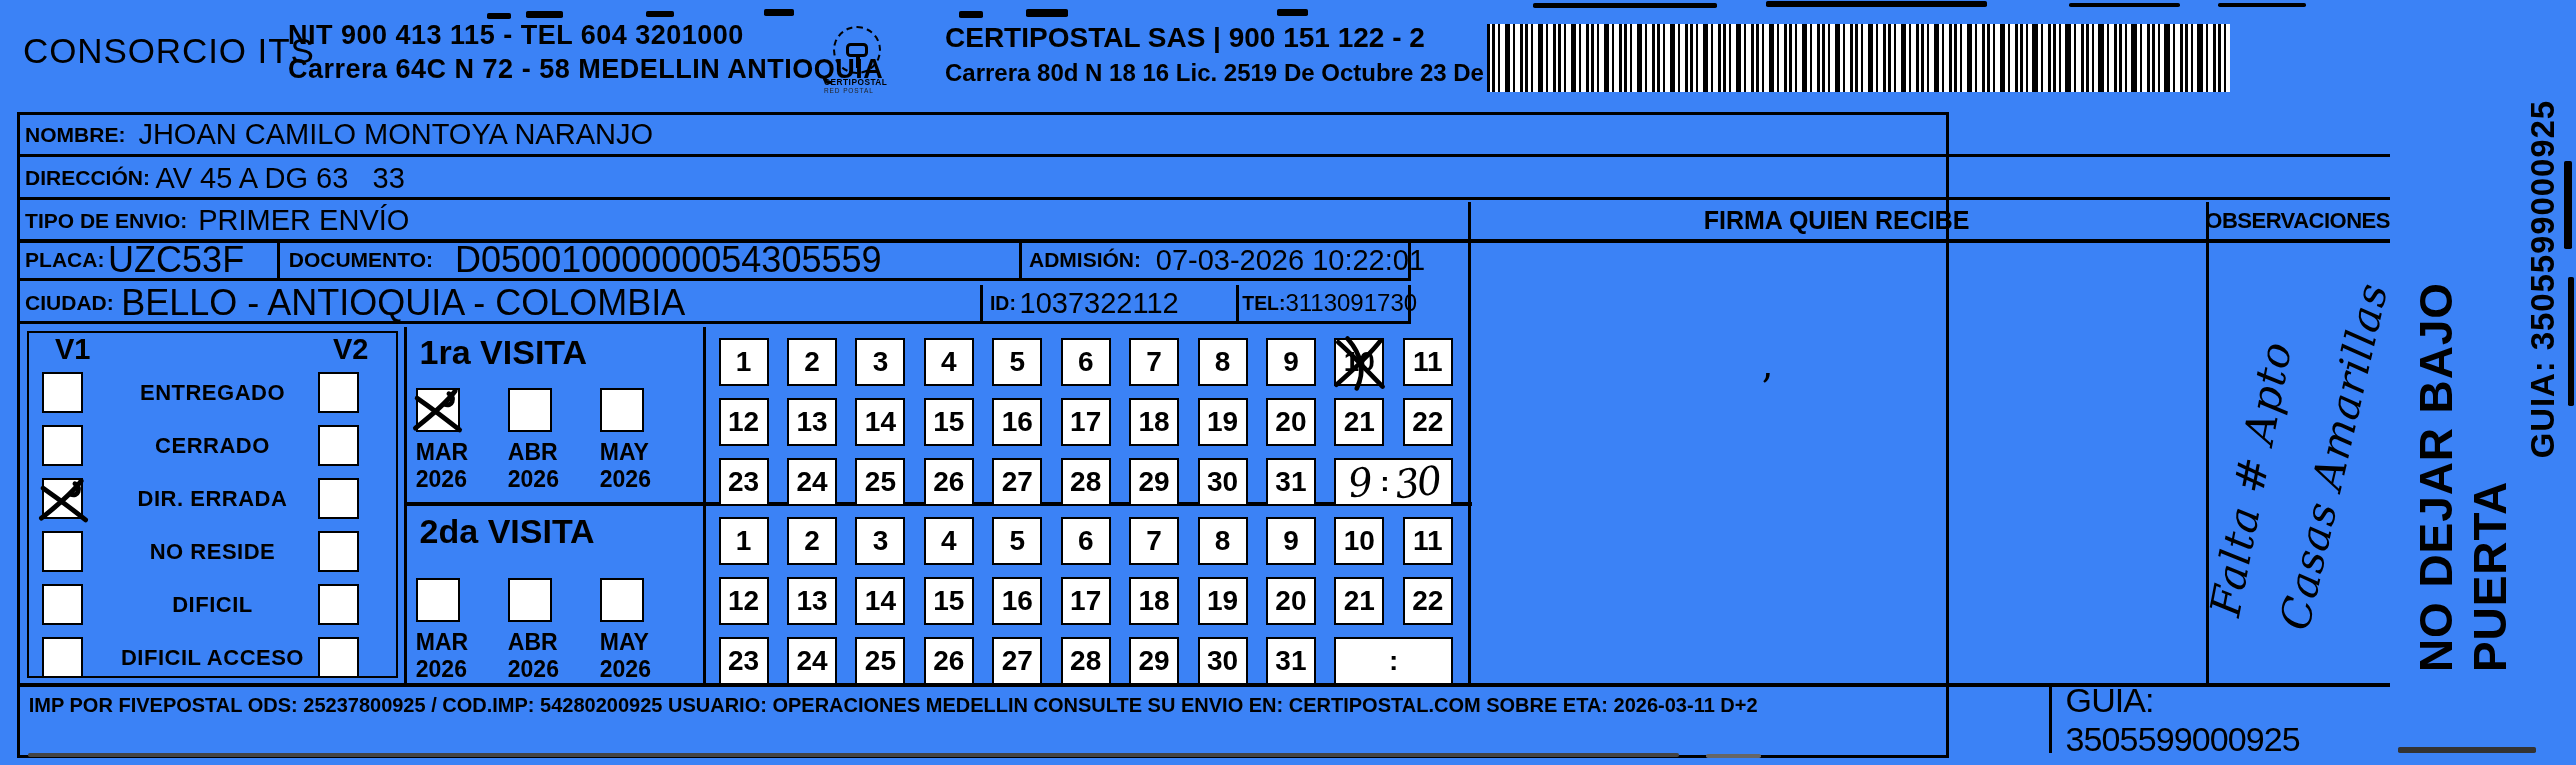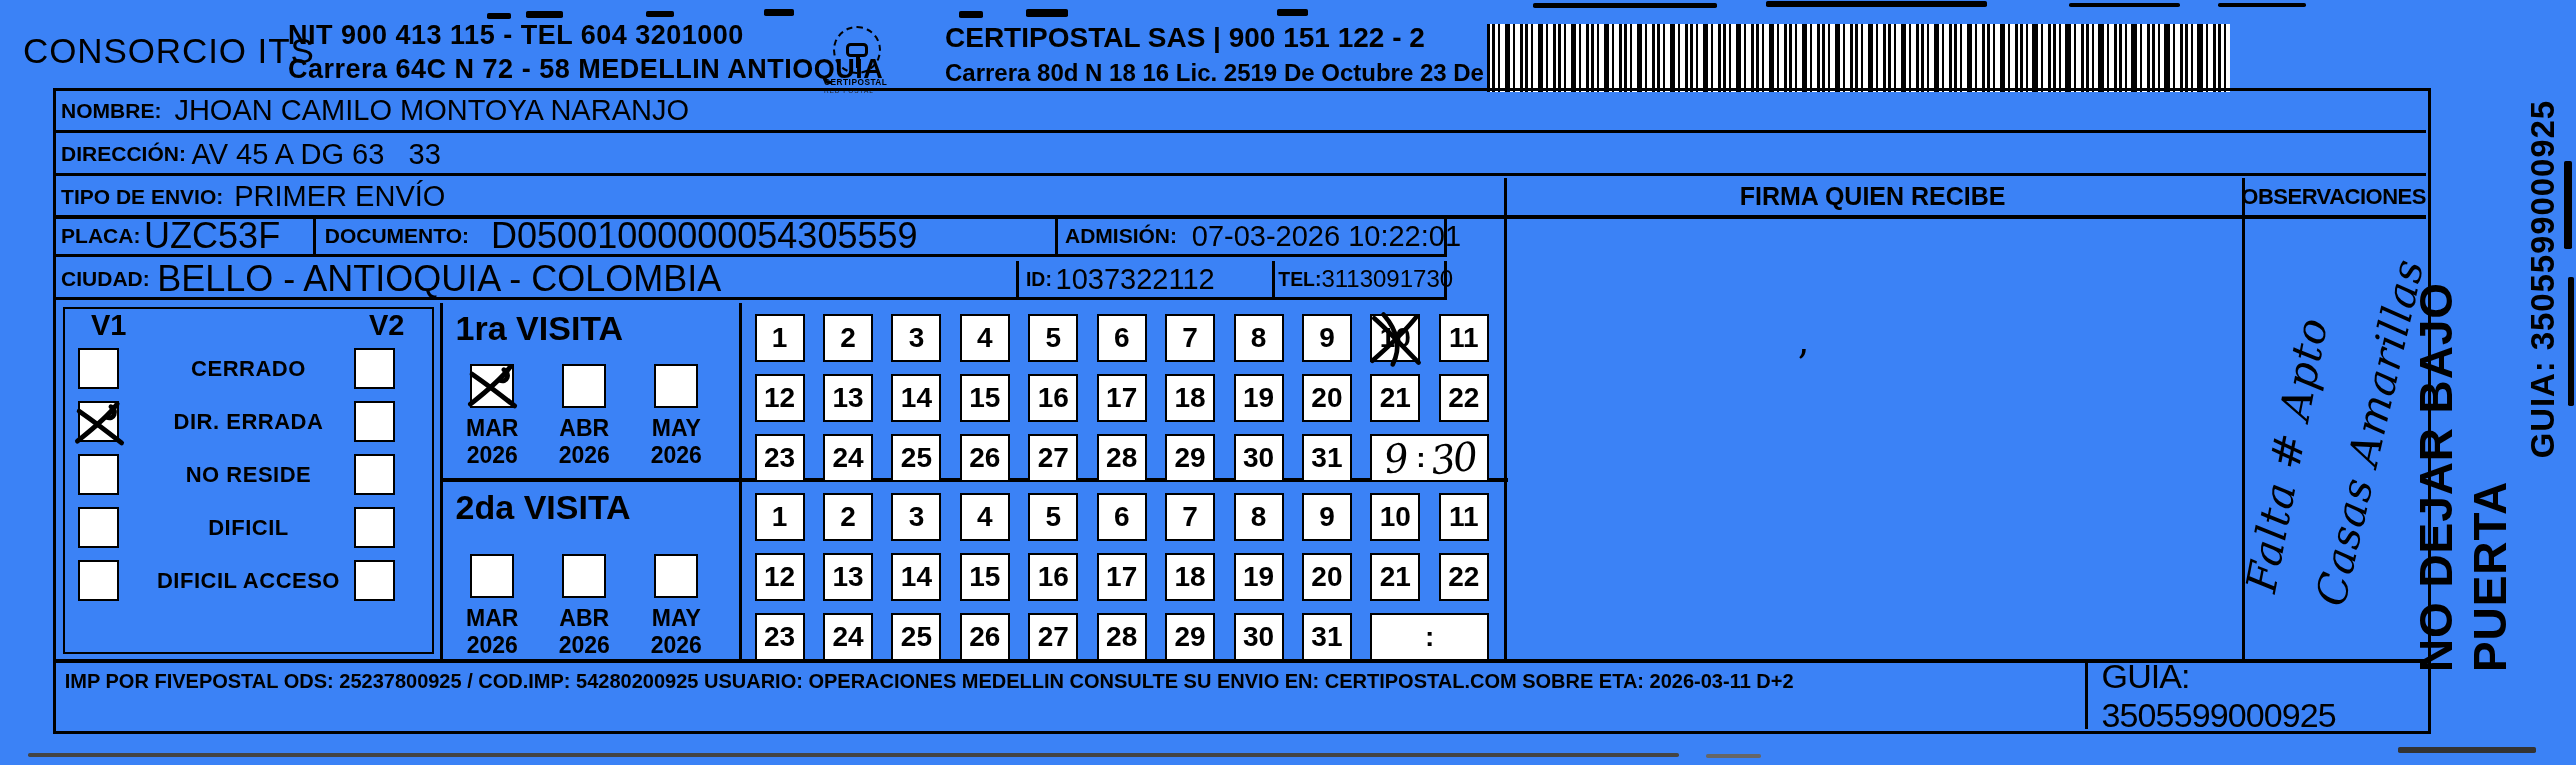--- a/index.html
+++ b/index.html
@@ -18,21 +18,21 @@
                 margin:0 auto; display:flex; align-items:center; justify-content:center; }
   .logo .glyph { width:22px; height:14px; border:3.7px solid #000; border-radius:4.6px; position:relative; }
   .logo .glyph:after { content:""; position:absolute; left:7.4px; top:11px; width:3.7px; height:11px; background:#000; }
   .logo .logo-text { font-size:8.3px; font-weight:700; letter-spacing:0.5px; margin-top:2.8px; }
   .logo .logo-sub { font-size:6.5px; color:#222; letter-spacing:0.9px; }
   .barcode { position:absolute; left:1487px; top:24px; width:743px; height:68px;
     background:repeating-linear-gradient(90deg,#000 0 2.8px,#fff 2.8px 4.6px,#000 4.6px 8.3px,#fff 8.3px 11px,
       #000 11px 13px,#fff 13px 17.5px,#000 17.5px 23px,#fff 23px 26px,#000 26px 28px,#fff 28px 33px); }
 
   
-  .form { position:absolute; left:16.6px; top:88px; width:2378px; height:646px; border:3.7px solid #000;margin-left:36px; }
+  .form { position:absolute; left:16.6px; top:112px; width:1932px; height:646px; border:3.7px solid #000; }
   .row, .cell, .vline, .hline, .area { position:absolute; }
   .label { font-weight:700; font-size:21px; }
   .value { font-size:29px; white-space:pre; }
   .rowline { border-bottom:3.7px solid #000; }
   .row { left:0; display:flex; align-items:center; }
   .r-nombre   { top:0;   width:2370px; height:42px; }
   .r-direccion{ top:44px; width:2370px; height:41px; }
   .cell { display:flex; align-items:center; }
 
   .tipo-cell { left:0; top:87px; width:1448px; height:37px; }
@@ -69,21 +69,21 @@
   .xmark path { stroke:#000; stroke-width:5.5; fill:none; stroke-linecap:round; }
 
   
   .visit-cell { position:absolute; left:387px; width:295px; }
   .visit-1 { top:212px; height:175px;padding-left:39px; }
   .visit-2 { top:391px; height:177px; }
   .visit-title { position:absolute; left:13px; top:5.5px; font-size:34px; font-weight:700; }
   .visit-months { position:absolute; left:9.2px; display:flex; gap:11px; }
   .visit-1 .visit-months { top:61px; }
   .visit-2 .visit-months { top:72px; }
-  .month { width:81px; display:flex; flex-direction:column; align-items:center; }
+  .month { width:81px; display:flex; flex-direction:column; align-items:flex-start; }
   .m-l { font-size:23px; font-weight:700; margin-top:7.4px; }
   .m-y { font-size:23px; font-weight:700; }
 
   .day-grid { position:absolute; left:686px; width:762px; display:grid;
               grid-template-columns:repeat(11,1fr); column-gap:18.4px; row-gap:12px;
               padding:11px 14.8px 0 13px; }
   .grid-1 { top:212px; height:175px; }
   .grid-2 { top:391px; height:177px; }
   .day { border:2.8px solid #000; height:48px; display:flex; align-items:center; justify-content:center;
          font-size:28px; font-weight:700; position:relative; background:#fff; }
@@ -194,20 +194,25 @@
     <div class="vline vl-obs"></div>
     <div class="vline vl-v1"></div>
     <div class="vline vl-grid"></div>
     <div class="hl-visit area"></div>
     <div class="hl-footer area"></div>
 
     <div class="status-box">
       <span class="v-col-label v1-label">V1</span>
       <span class="v-col-label v2-label">V2</span>
       <div class="status-rows">
+          <div class="st-row">
+            <span class="cb"></span>
+            <span class="st-label">ENTREGADO</span>
+            <span class="cb"></span>
+          </div>
           <div class="st-row">
             <span class="cb"></span>
             <span class="st-label">CERRADO</span>
             <span class="cb"></span>
           </div>
           <div class="st-row">
             <span class="cb">
               <svg class="xmark" viewBox="0 0 60 60">
                 <path d="M7 16 C 20 25, 40 40, 55 52"></path>
                 <path d="M50 8 C 38 24, 20 38, 5 50"></path>

